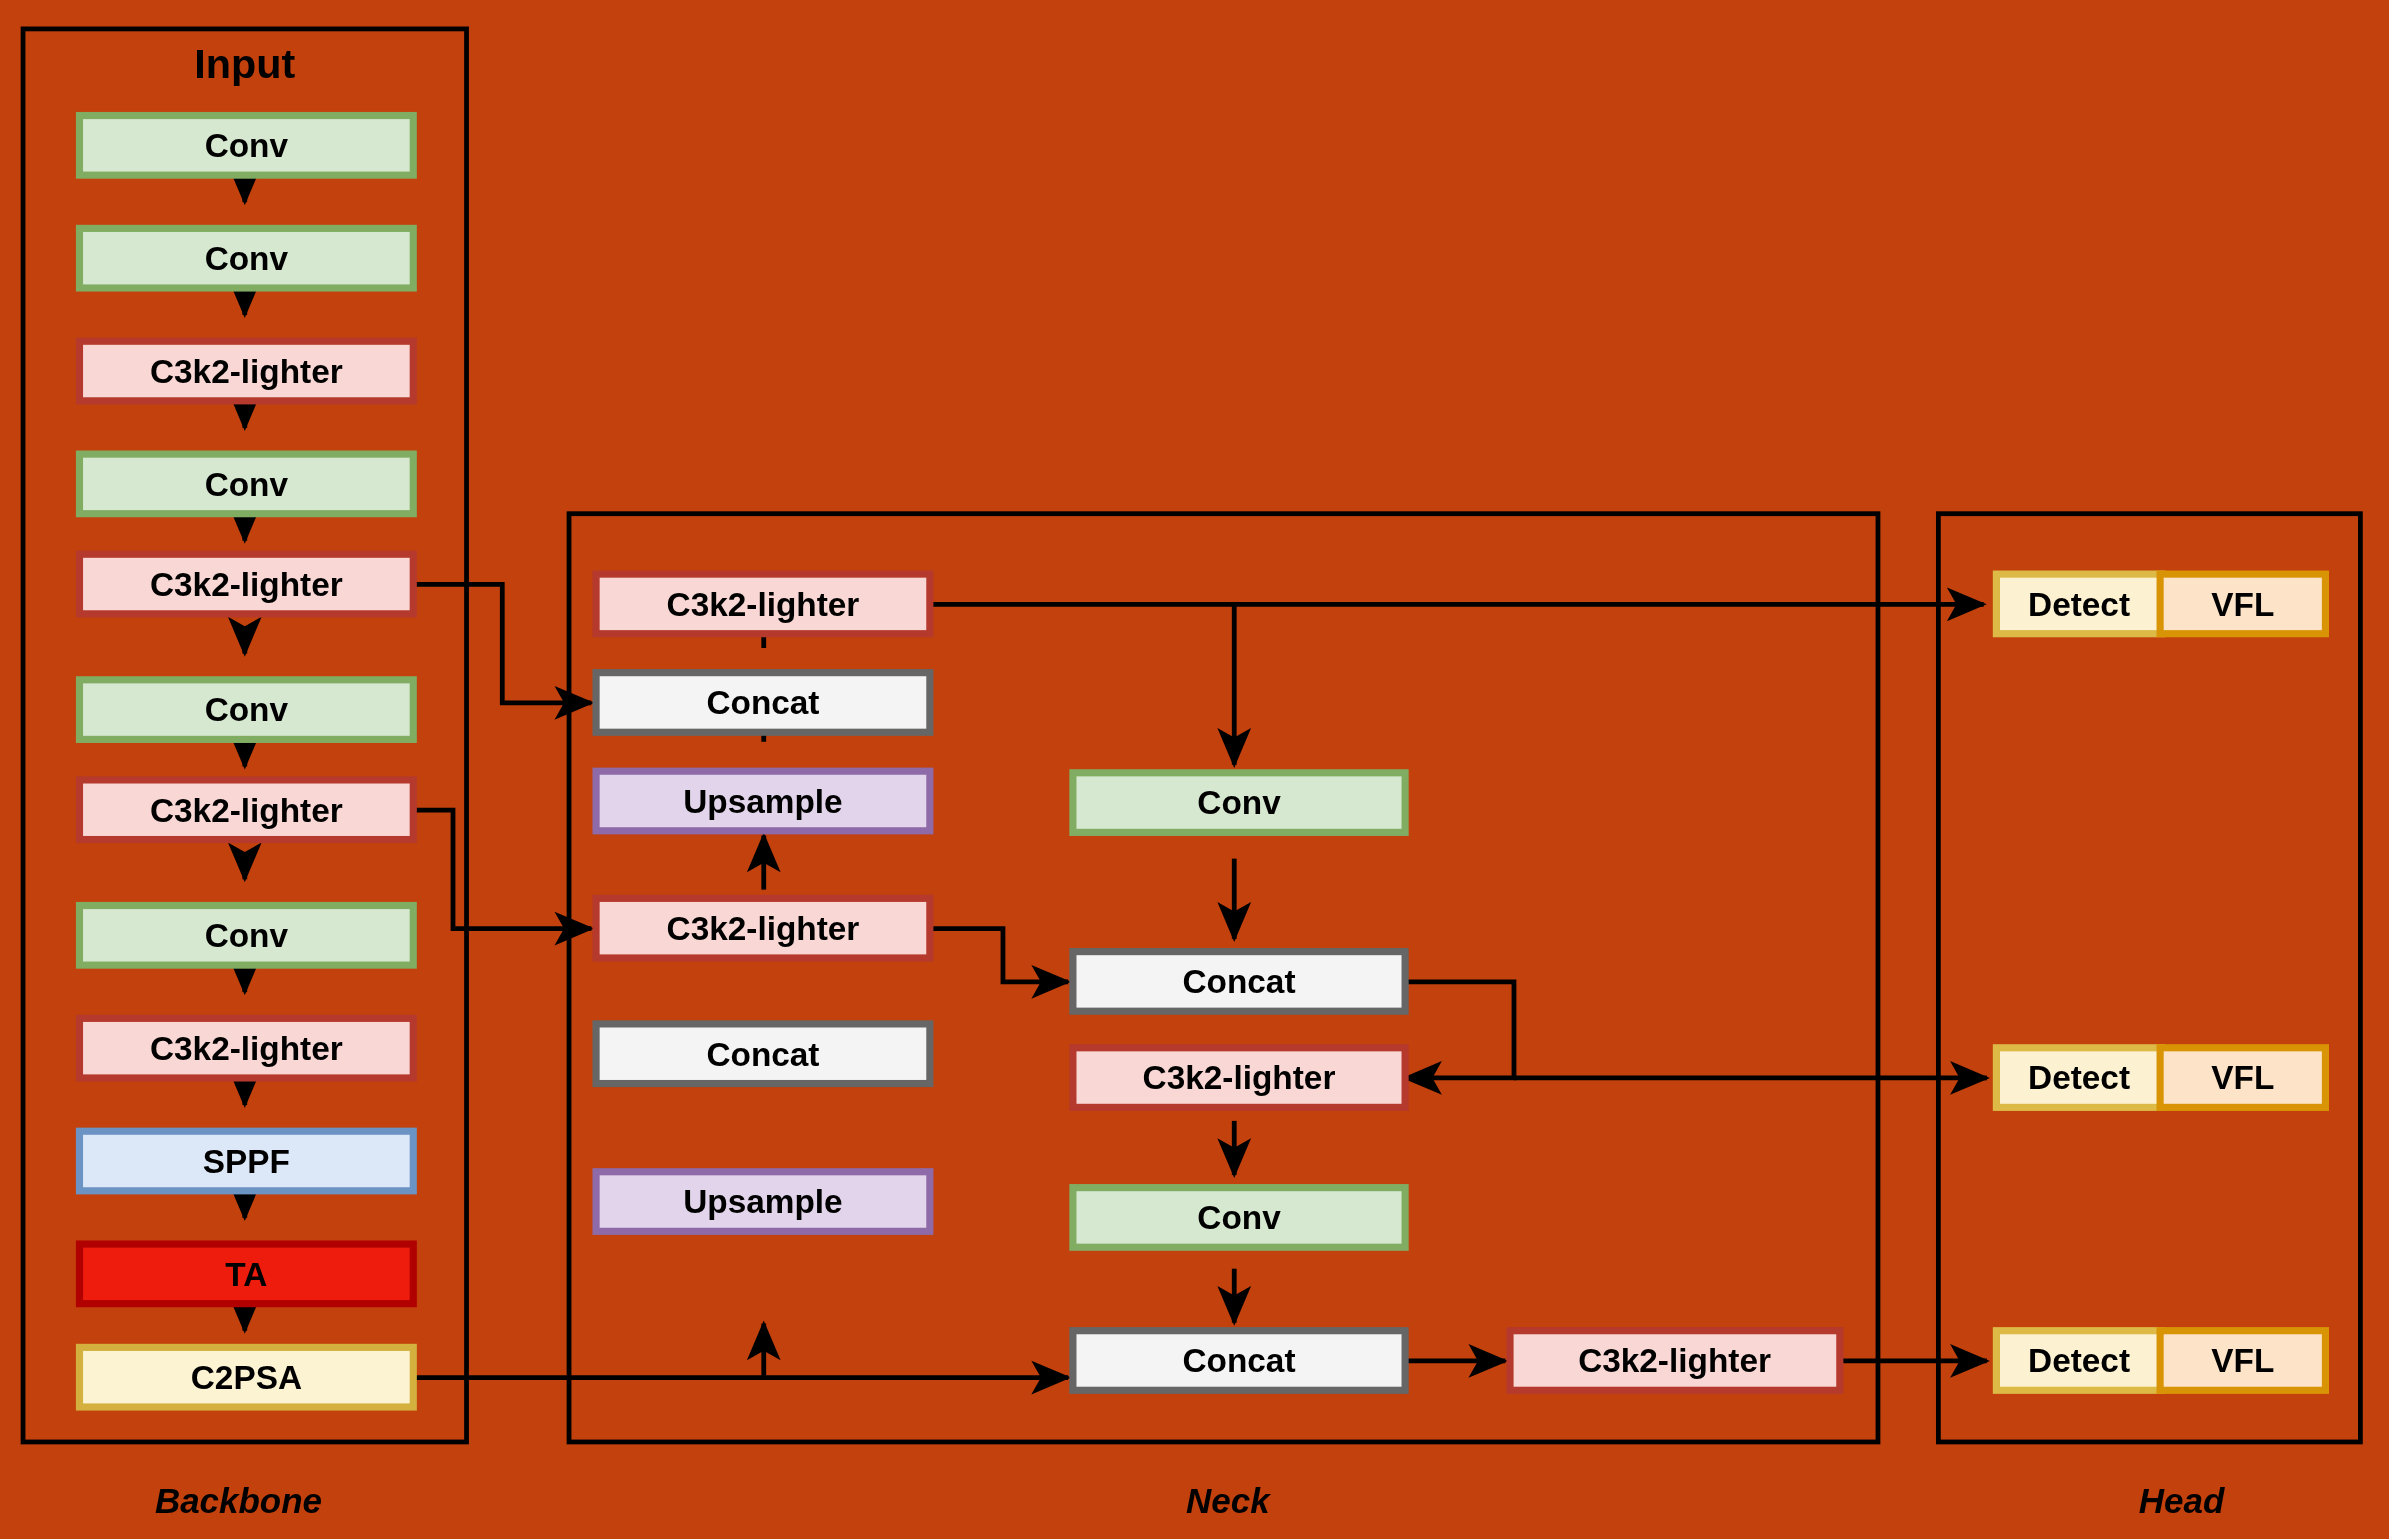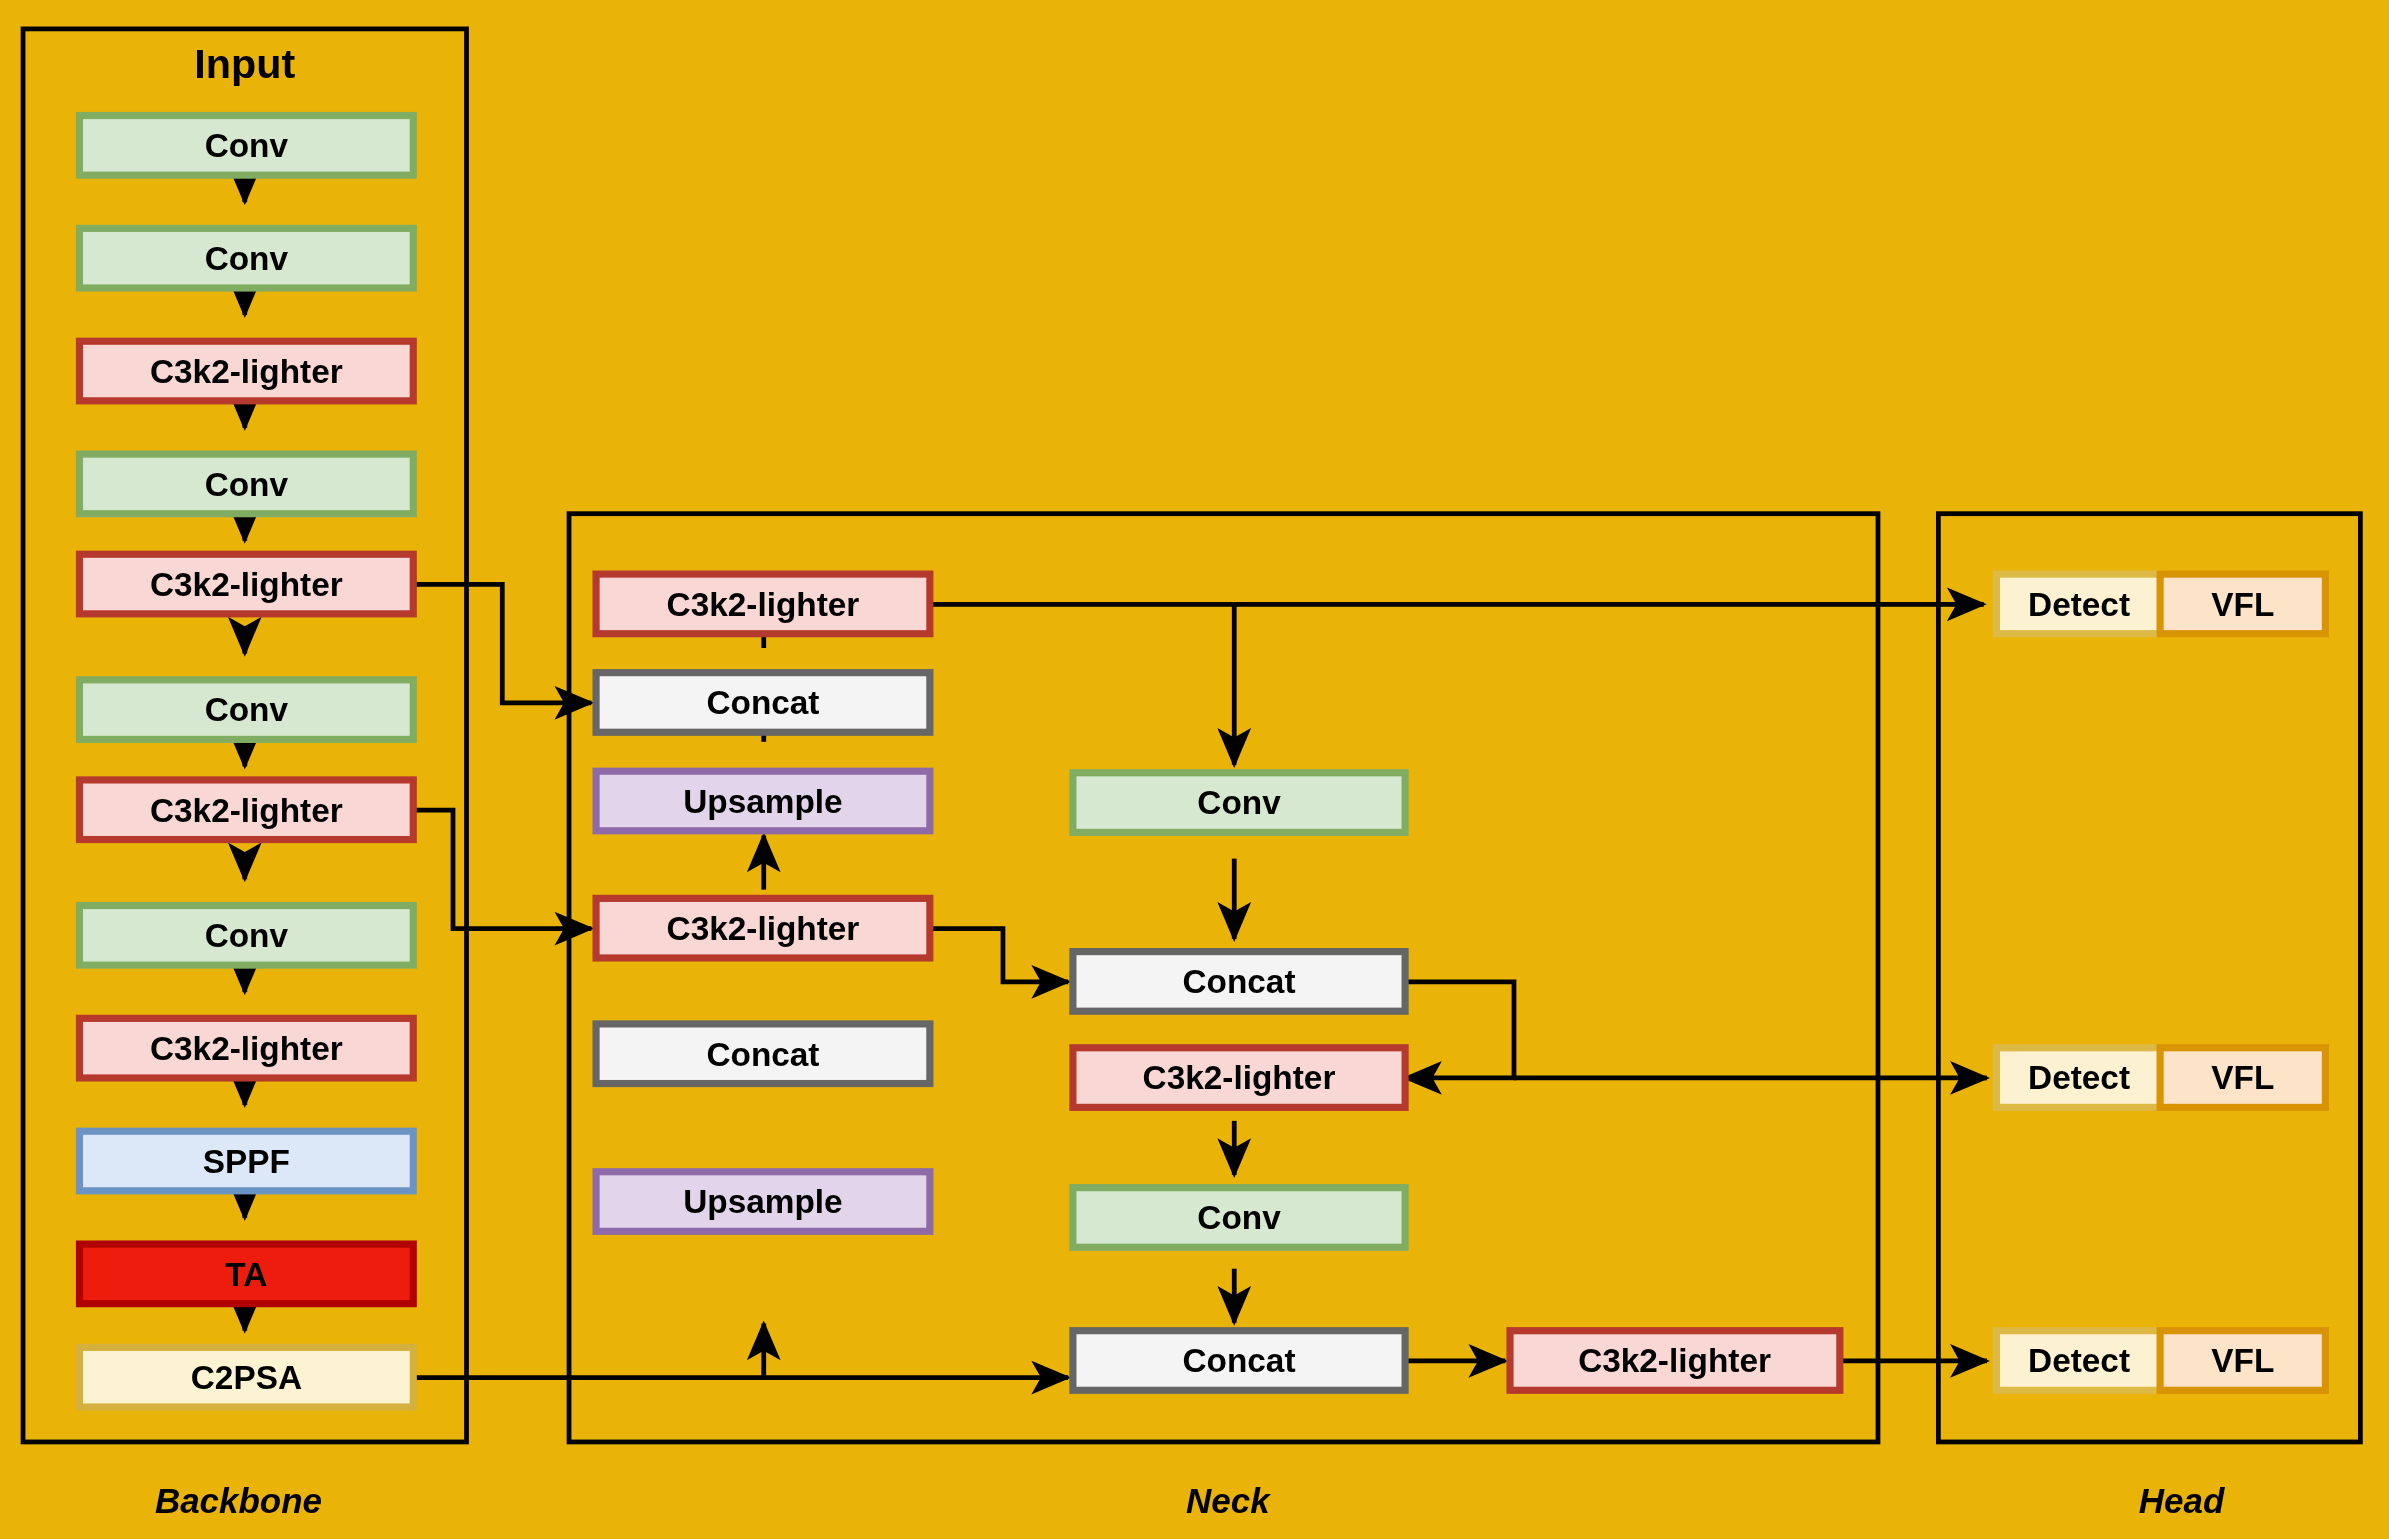--- a/index.html
+++ b/index.html
@@ -1,17 +1,17 @@
 <!DOCTYPE html>
 <html style="font-size:12.7px"><head>
 <meta charset="utf-8">
 <style>
   html,body{margin:0;padding:0;background:#ffffff;}
   body{width:2389px;height:1540px;font-family:"Liberation Sans",sans-serif;}
-  #stage{position:relative;width:2389px;height:1540px;overflow:hidden;background:#eab308;}
+  #stage{position:relative;width:2389px;height:1540px;overflow:hidden;background:#c2410c;}
   svg{position:absolute;left:0;top:0;width:2389px;height:1540px;}
   .blk-text{font-family:"Liberation Sans",sans-serif;font-weight:bold;text-anchor:middle;dominant-baseline:central;fill:#000;}
   .sec-label{font-family:"Liberation Sans",sans-serif;font-weight:bold;font-style:italic;text-anchor:middle;dominant-baseline:central;fill:#000;font-size:44px;}
   .title-text{font-family:"Liberation Sans",sans-serif;font-weight:bold;text-anchor:middle;dominant-baseline:central;fill:#000;font-size:52px;}
   .container-rect{fill:none;stroke:#000;stroke-width:6;}
   .edge{stroke:#000;stroke-width:6;fill:none;}
 </style>
 </head>
 <body>
 

